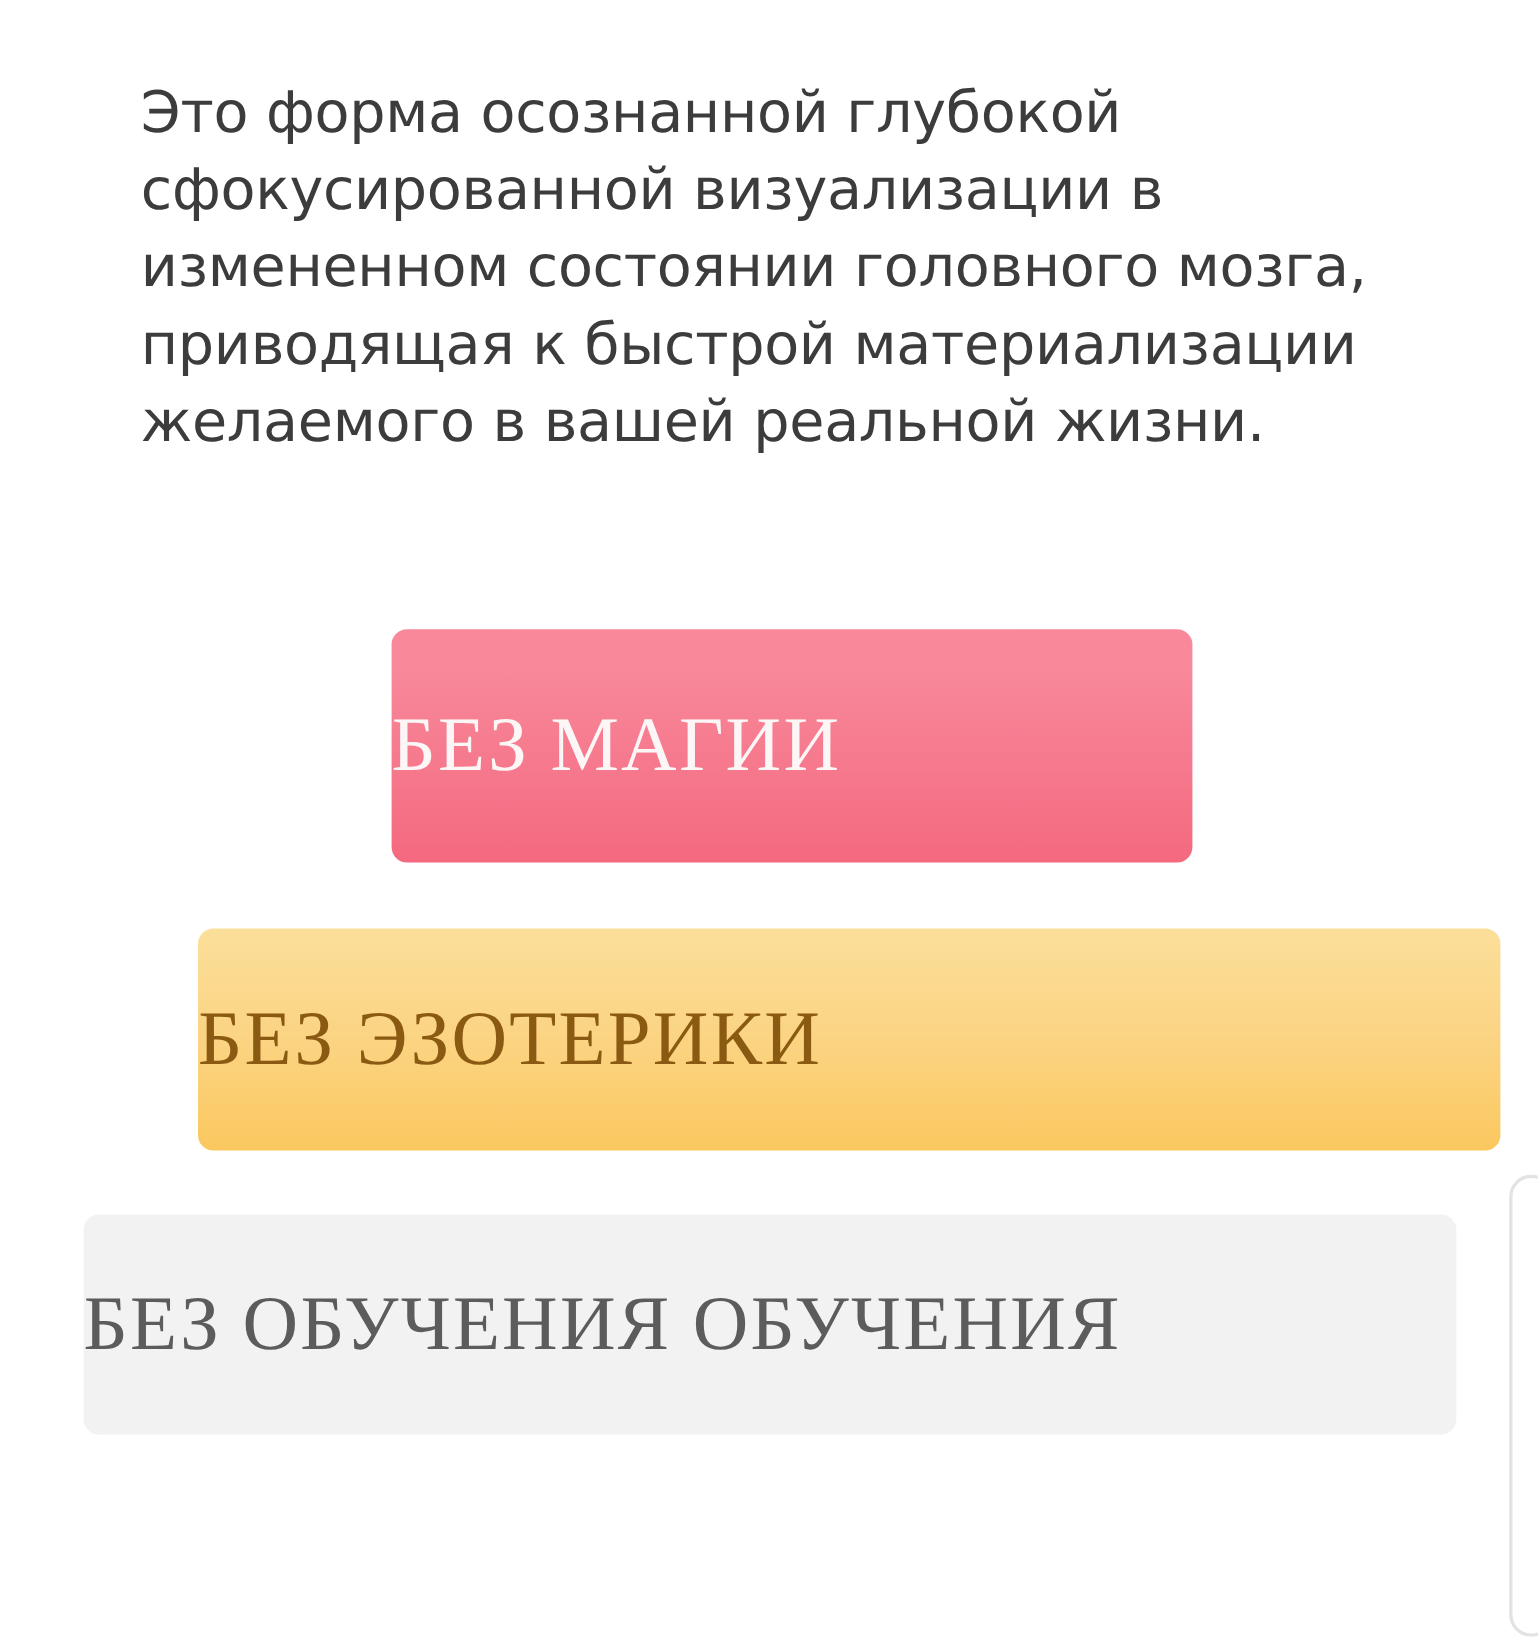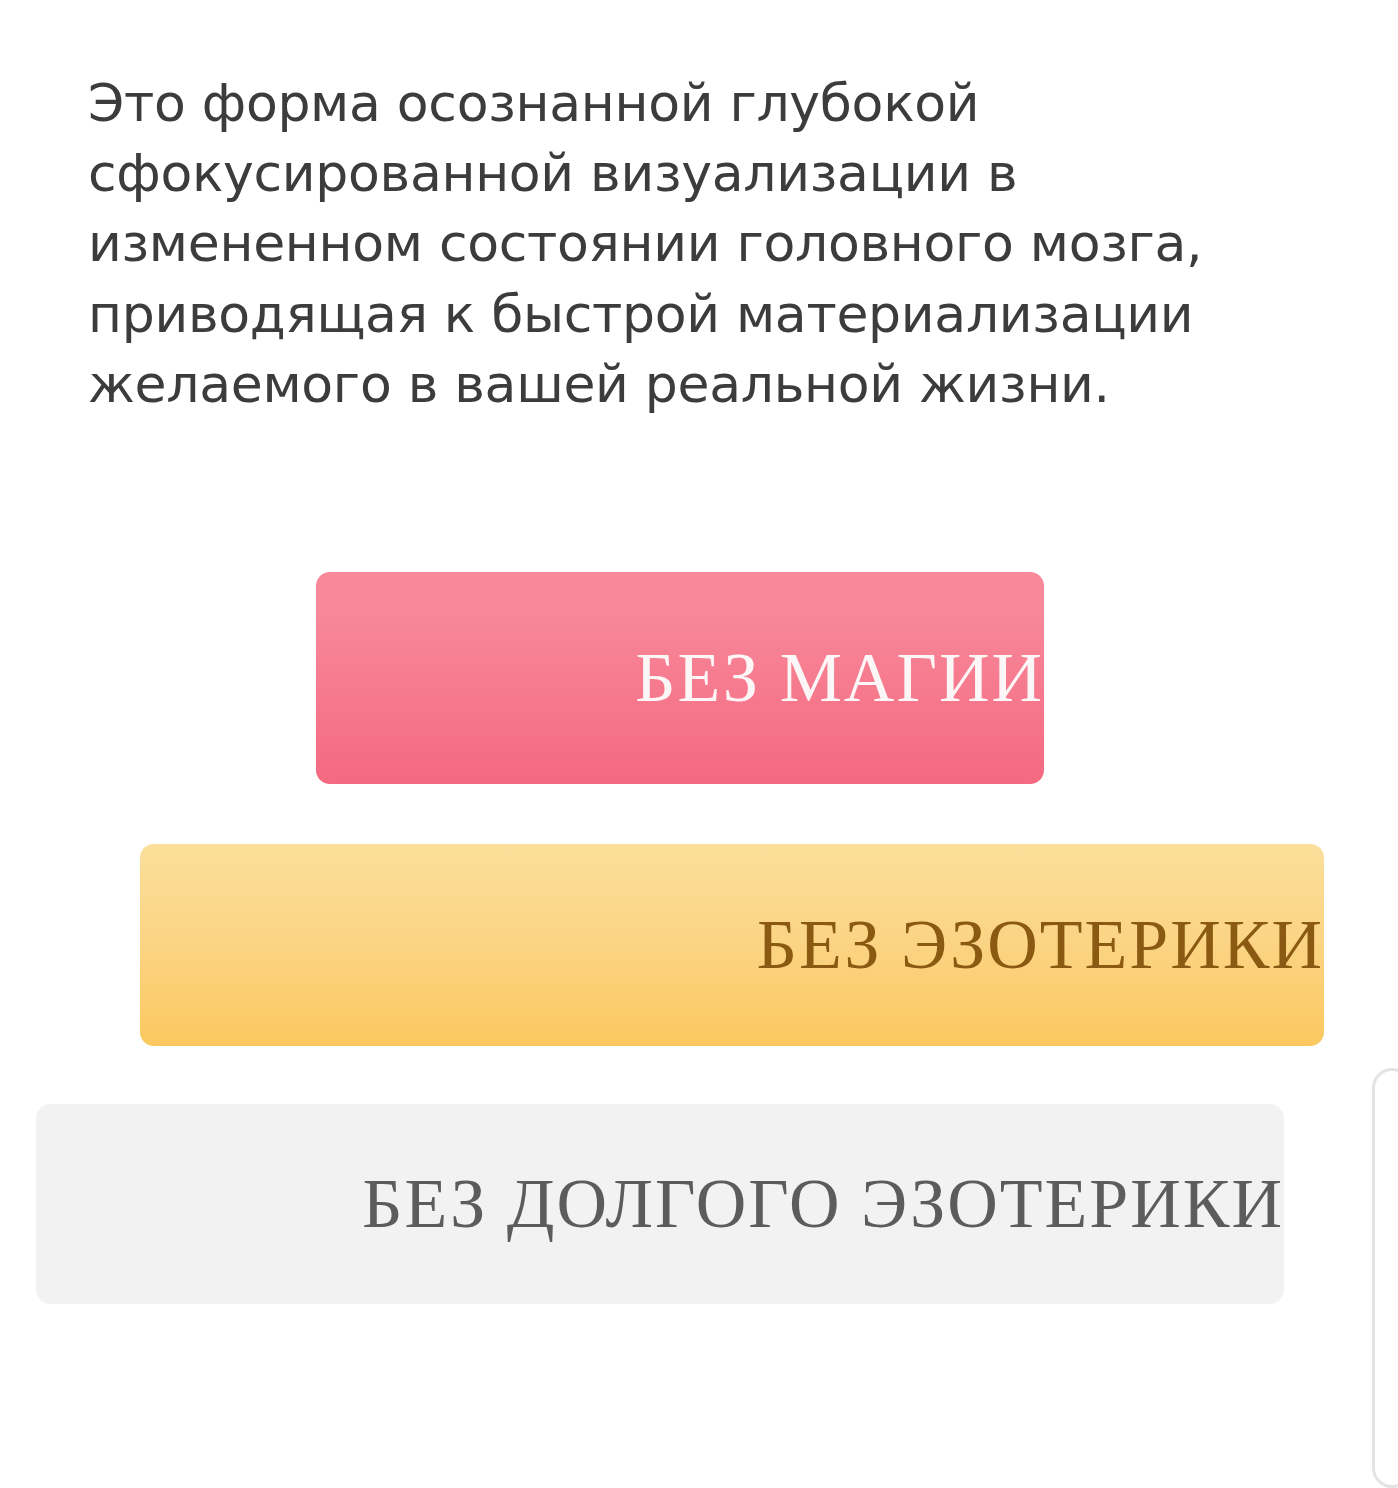--- a/index.html
+++ b/index.html
@@ -12,20 +12,21 @@
     height: 1488px;
     position: relative;
     overflow: hidden;
     font-family: "Liberation Sans", sans-serif;
     color: #3b3b3b;
   }
 
   .page {
     position: absolute;
     inset: 0;
+    margin-left: 40px;
   }
 
   .intro-paragraph {
     position: absolute;
     left: 88px;
     top: 16px;
     width: 1120px;
     font-family: "DejaVu Sans", "Liberation Sans", sans-serif;
     font-size: 52px;
     line-height: 1.35;
@@ -38,21 +39,21 @@
     position: absolute;
     left: 0;
     top: 572px;
     width: 1398px;
   }
 
   .badge {
     position: absolute;
     display: flex;
     align-items: center;
-    justify-content: flex-end;
+    justify-content: flex-start;
     border-radius: 14px;
     font-family: "Liberation Serif", "DejaVu Serif", serif;
     letter-spacing: 2px;
     white-space: nowrap;
   }
 
   .badge-magic {
     left: 316px;
     top: 0px;
     width: 728px;
@@ -105,20 +106,20 @@
 
     <div class="badge badge-magic">
       <span>БЕЗ МАГИИ</span>
     </div>
 
     <div class="badge badge-esoteric">
       <span>БЕЗ ЭЗОТЕРИКИ</span>
     </div>
 
     <div class="badge badge-learning">
-      <span>БЕЗ ДОЛГОГО ЭЗОТЕРИКИ</span>
+      <span>БЕЗ ОБУЧЕНИЯ ОБУЧЕНИЯ</span>
     </div>
 
   </div>
 
   <div class="side-panel-edge"></div>
 
 </div>
 
 </body></html>

